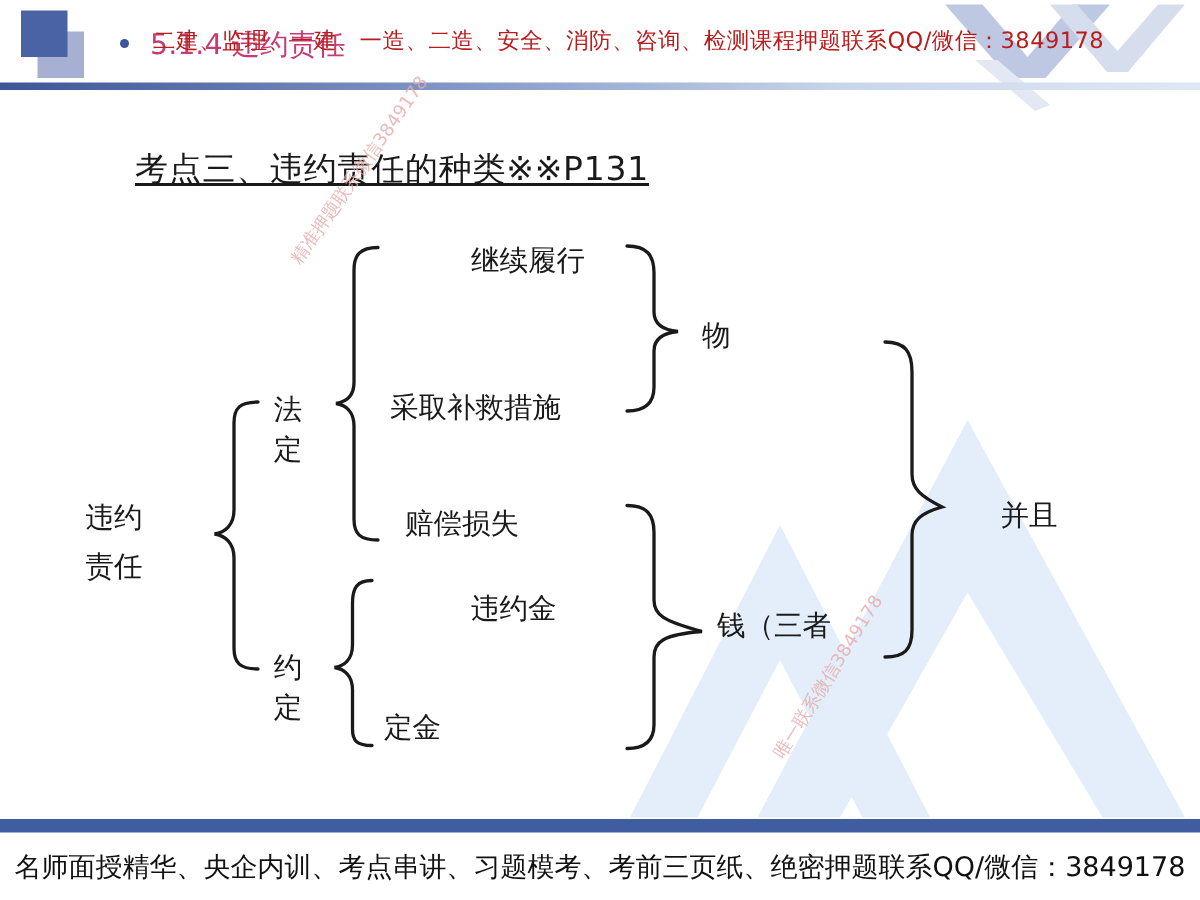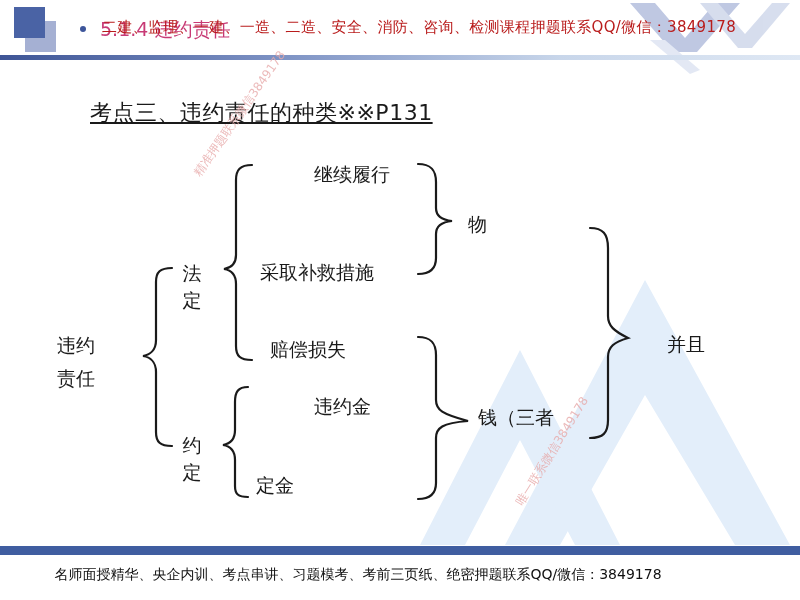--- a/index.html
+++ b/index.html
@@ -5,21 +5,21 @@
   html,body{margin:0;padding:0;}
   body{width:800px;height:600px;position:relative;overflow:hidden;background:#fff;font-family:"DejaVu Sans","Liberation Sans",sans-serif;color:#1a1a1a;}
   .abs{position:absolute;}
   .sq-dark{left:14px;top:7px;width:31px;height:31px;background:#4a63a5;}
   .sq-light{left:25px;top:21px;width:31px;height:31px;background:#a5b0d3;}
   .bullet{left:80px;top:26px;width:6px;height:6px;border-radius:50%;background:#3d559a;}
   .hdr-blue{left:100px;top:17px;font-size:19px;color:#be185d;opacity:.85;white-space:nowrap;}
   .hdr-ad{left:102px;top:18px;font-size:15px;color:#b91c1c;white-space:nowrap;letter-spacing:0.3px;}
   .hdr-line{left:0;top:55px;width:800px;height:5px;background:linear-gradient(90deg,#3e5596 0%,#7d92c4 35%,#c8d6ea 70%,#dfe8f4 100%);}
   .footer-bar{left:0;top:546px;width:800px;height:9px;background:#3f5da0;}
-  .footer-text{left:0;top:566px;width:716px;text-align:center;font-size:14px;color:#111;white-space:nowrap;}
+  .footer-text{left:0;top:566px;width:800px;text-align:center;font-size:18px;color:#111;white-space:nowrap;}
   .title{left:90px;top:98px;font-size:22px;color:#1a1a1a;white-space:nowrap;letter-spacing:0.5px;text-decoration:underline;}
   .node{font-size:19px;color:#1a1a1a;white-space:nowrap;line-height:1.4;}
   .v{width:24px;text-align:center;}
   svg.bg{position:absolute;left:0;top:0;}
   .wm{font-size:12px;color:#e7a9a9;white-space:nowrap;opacity:.8;}
 </style>
 </head>
 <body>
 
 <svg class="bg" width="800" height="600">

